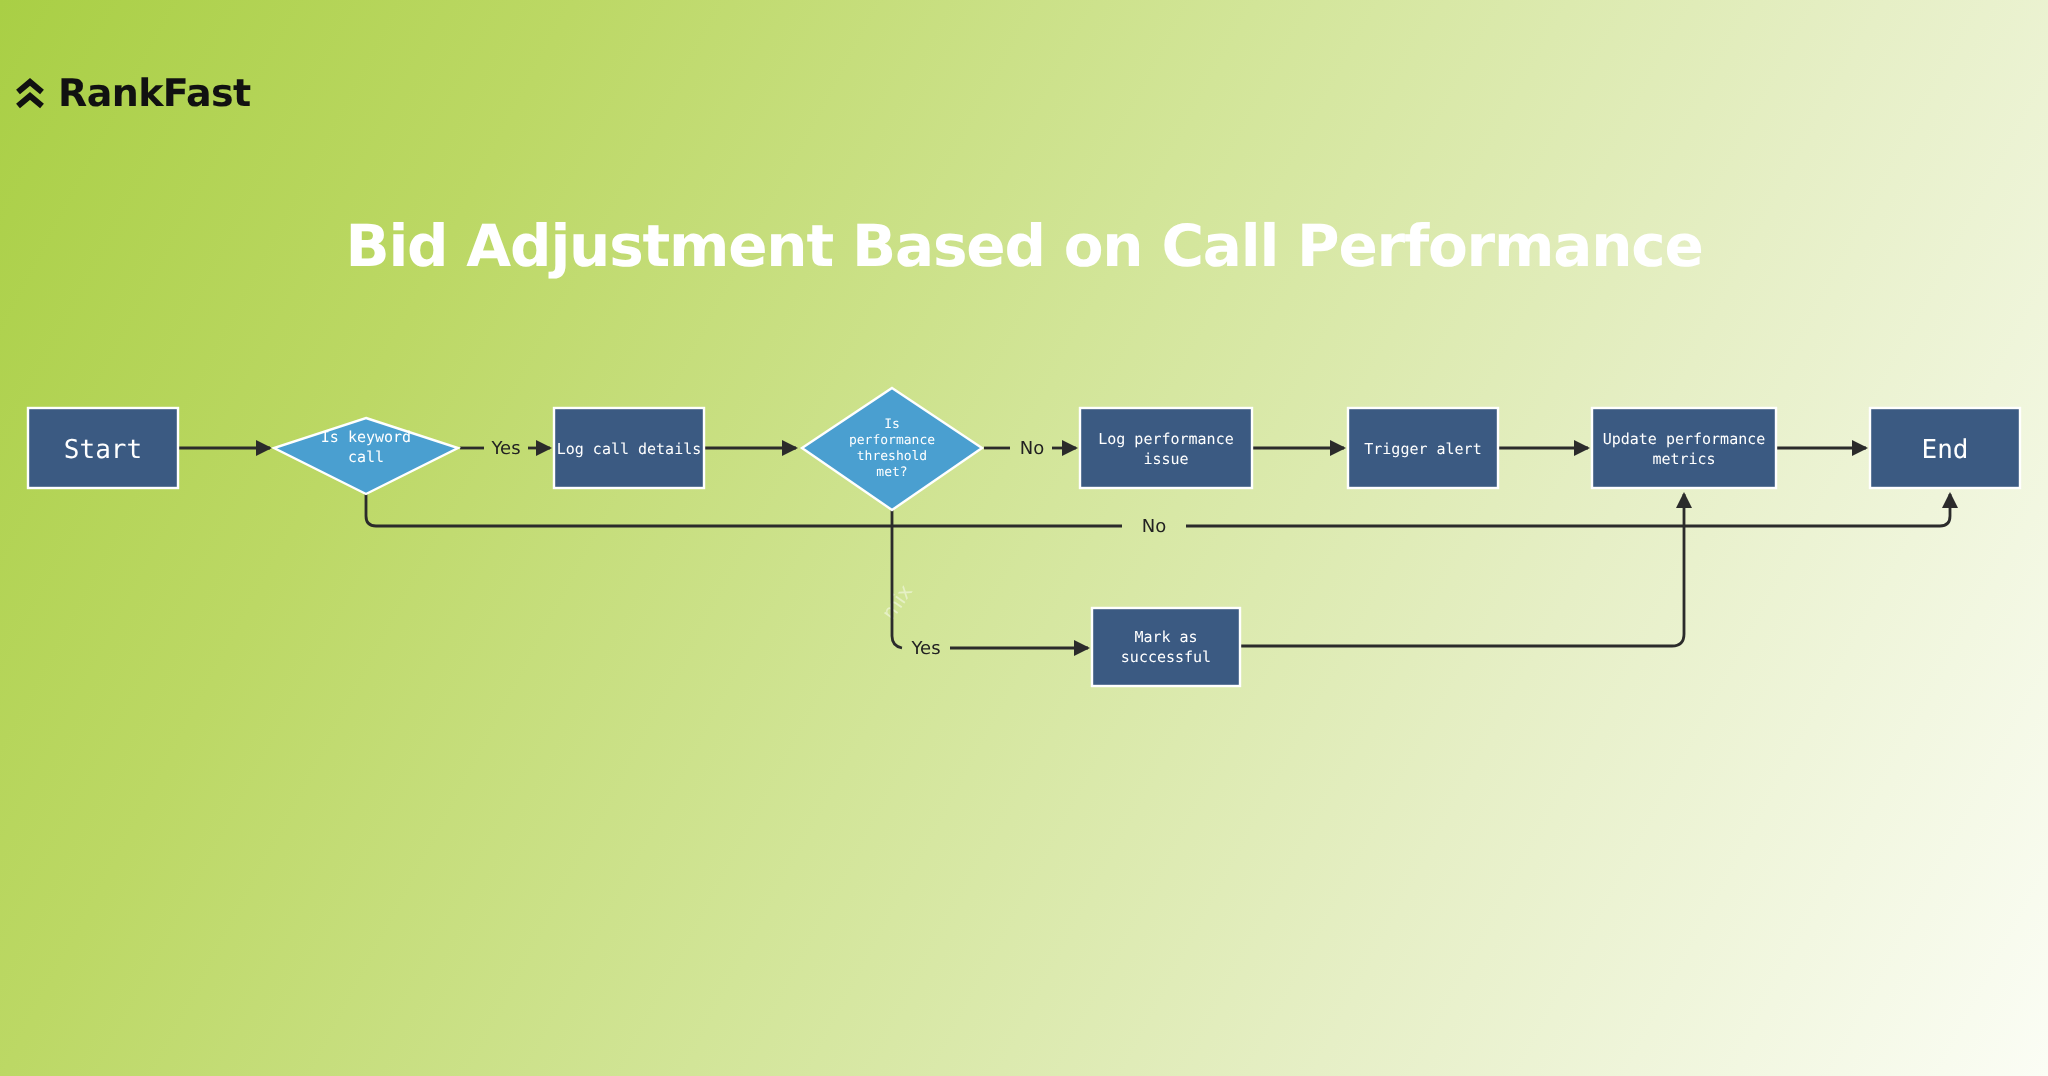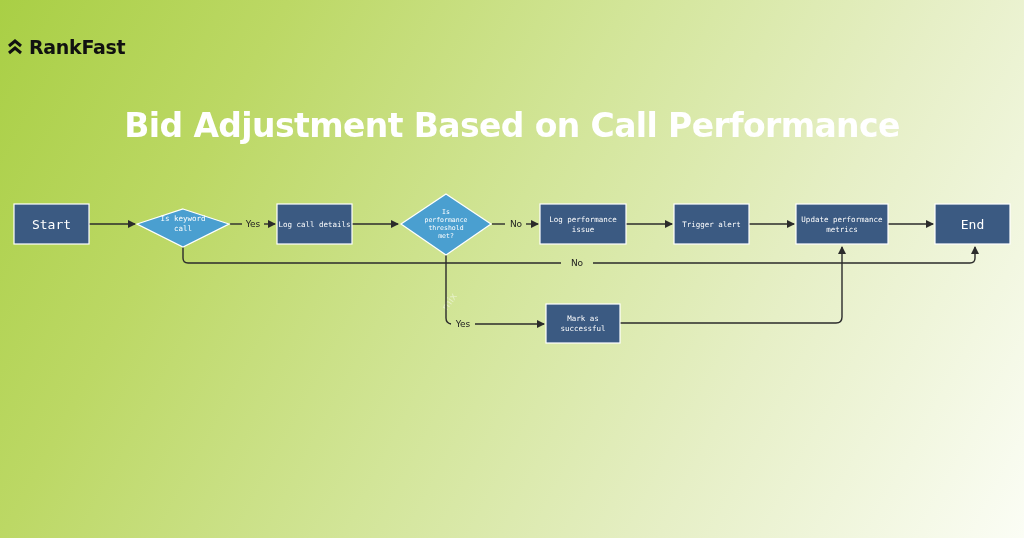--- a/index.html
+++ b/index.html
@@ -5,21 +5,21 @@
   html, body { margin: 0; padding: 0; }
   body {
     width: 1024px; height: 538px; overflow: hidden; position: relative;
     background: linear-gradient(118deg, #a9cf45 0%, #bcd865 22%, #d2e598 48%, #e6efc6 72%, #fbfdf5 100%);
     font-family: "DejaVu Sans", sans-serif;
   }
   .logo { position: absolute; left: 6px; top: 8px; display: flex; align-items: center; gap: 5px; margin-top: 28px; }
   .logo-text { font-family: "DejaVu Sans", sans-serif; font-weight: bold; font-size: 19px; color: #111; letter-spacing: -0.3px; }
   .title {
     position: absolute; left: 0; width: 1024px; top: 106px; text-align: center;
-    font-family: "DejaVu Sans", sans-serif; font-weight: bold; font-size: 33px; color: #ffffff; letter-spacing: -0.6px;
+    font-family: "DejaVu Sans", sans-serif; font-weight: bold; font-size: 29px; color: #ffffff; letter-spacing: -0.6px;
   }
   svg.flow { position: absolute; left: 0; top: 0; }
   .node-text { font-family: "DejaVu Sans Mono", monospace; fill: #ffffff; }
   .edge-label { font-family: "DejaVu Sans", sans-serif; font-size: 9px; fill: #222; }
   .watermark { position: absolute; left: 440px; top: 296px; transform: rotate(-55deg); font-family: "DejaVu Sans", sans-serif; font-size: 10px; color: rgba(255,255,255,0.45); }
 </style>
 </head>
 <body>
 
 <div class="logo">

